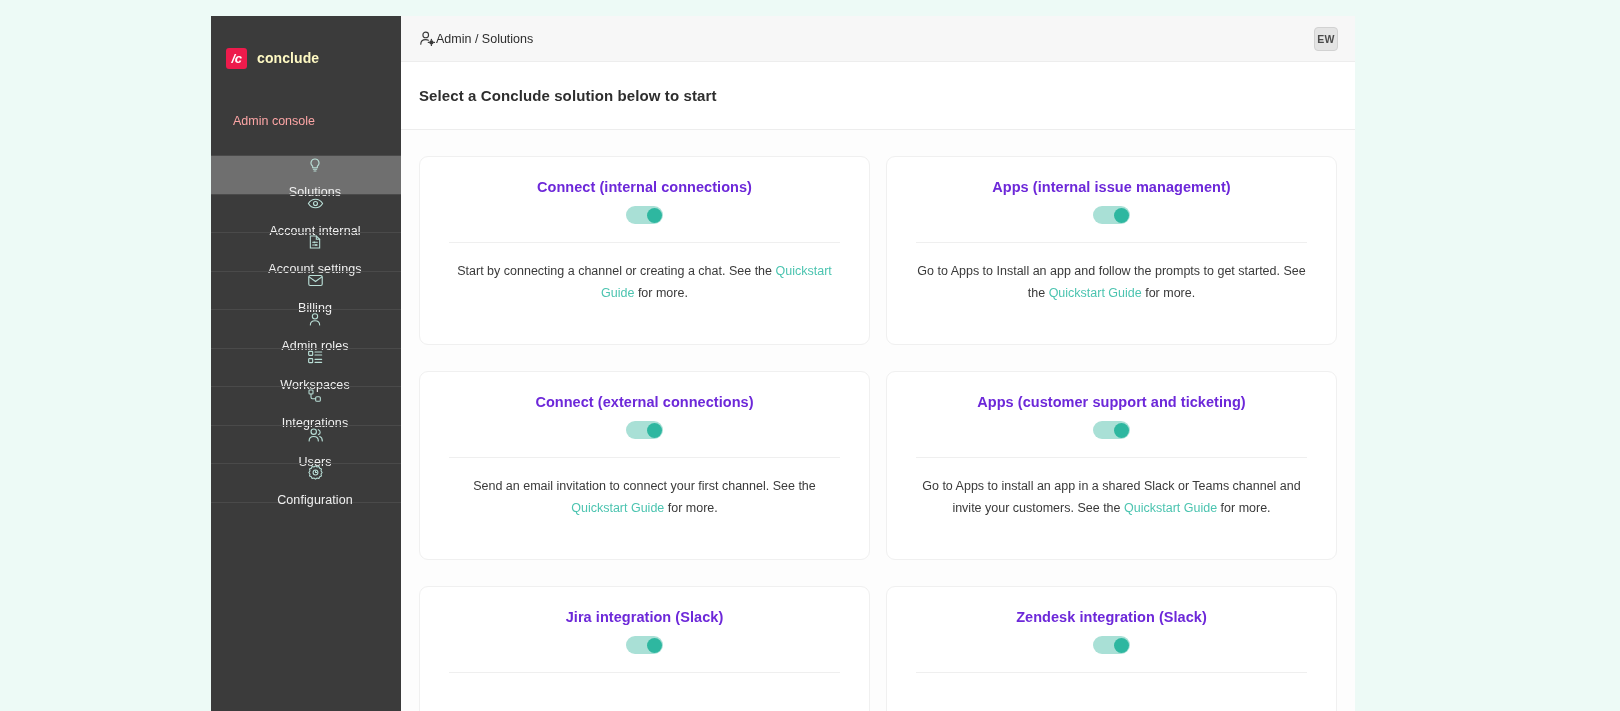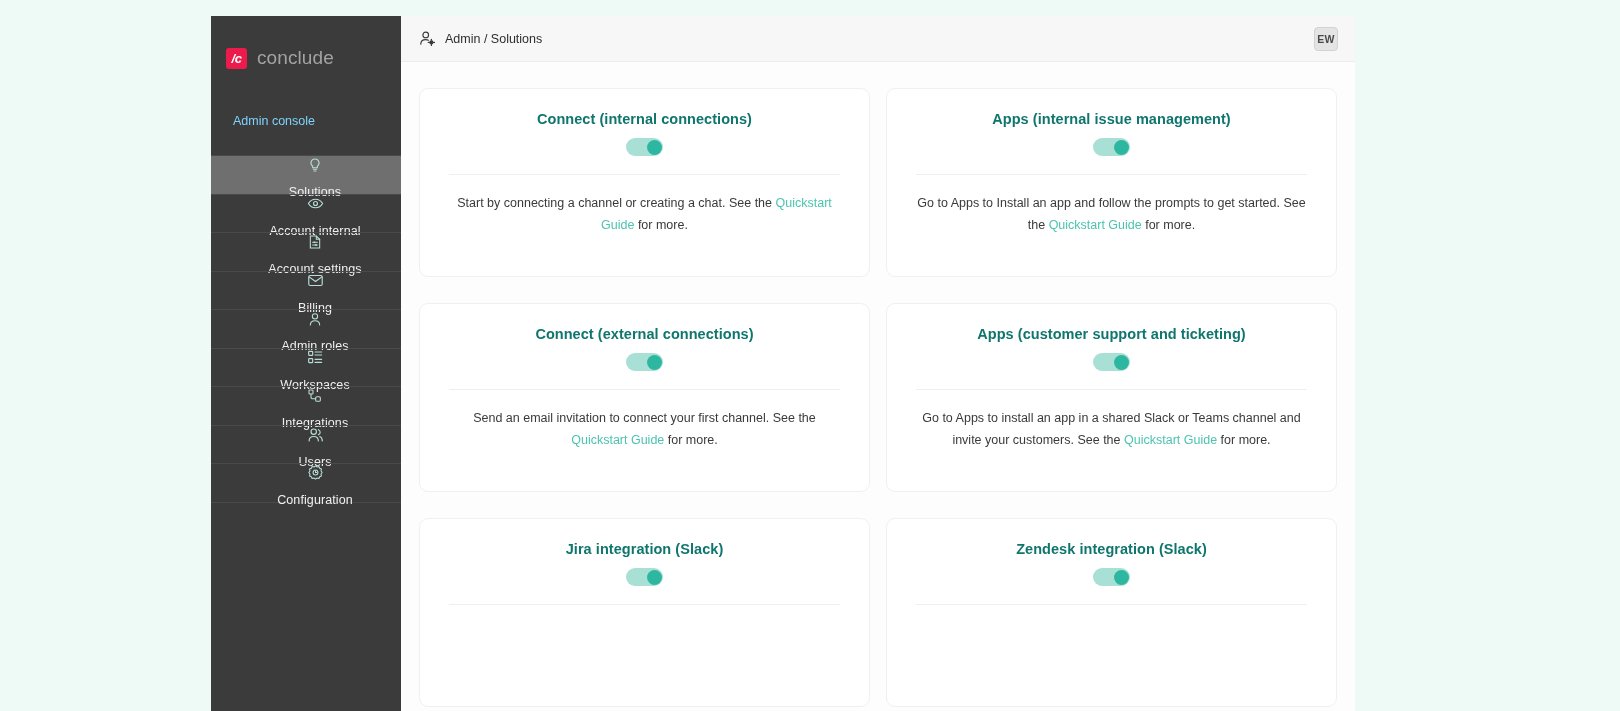--- a/index.html
+++ b/index.html
@@ -40,27 +40,27 @@
     align-items: center;
     justify-content: center;
     color: #ffffff;
     font-size: 13px;
     font-weight: bold;
     font-style: italic;
     letter-spacing: -0.5px;
     line-height: 1;
   }
   .brand-name {
-    color: #a3a3a3;
-    font-size: 19px;
-    font-weight: normal;
+    color: #fef9c3;
+    font-size: 14px;
+    font-weight: bold;
     letter-spacing: 0.1px;
   }
   .console-label {
-    color: #7dd3fc;
+    color: #fca5a5;
     font-size: 12.5px;
     padding: 36px 0 0 22px;
     height: 78px;
   }
   .nav { display: flex; flex-direction: column; }
   .nav-item {
     display: flex;
     align-items: center;
     gap: 12px;
     height: 39.5px;
@@ -96,21 +96,21 @@
   .topbar {
     height: 46px;
     flex: 0 0 46px;
     background: #f7f7f7;
     border-bottom: 1px solid #ededed;
     display: flex;
     align-items: center;
     justify-content: space-between;
     padding: 0 17px 0 18px;
   }
-  .crumb-wrap { display: flex; align-items: center; gap: 9px; }
+  .crumb-wrap { display: flex; align-items: center; }
   .crumb-text { font-size: 12.5px; color: #2e2e2e; }
   .avatar {
     width: 24px; height: 24px;
     background: #e4e4e4;
     border: 1px solid #d2d2d2;
     border-radius: 4px;
     display: flex;
     align-items: center;
     justify-content: center;
     font-size: 10.5px;
@@ -152,21 +152,21 @@
     border-radius: 9px;
     min-height: 189px;
     padding: 22px 18px 18px 18px;
     display: flex;
     flex-direction: column;
     align-items: center;
   }
   .card-title {
     font-size: 14.5px;
     font-weight: bold;
-    color: #0f766e;
+    color: #6d28d9;
     text-align: center;
     letter-spacing: 0.05px;
     margin-bottom: 11px;
   }
   .toggle {
     width: 37px; height: 18px;
     border-radius: 9px;
     background: #a9e0d6;
     position: relative;
     cursor: pointer;
@@ -331,20 +331,23 @@
             <path d="M2.5 20c0-4 3-6.5 7-6.5 1.4 0 2.7.3 3.8.9"></path>
             <circle cx="17.5" cy="17.5" r="3" fill="#3a3a3a" stroke="none"></circle>
             <path d="M17.5 13.2v1M17.5 20.8v1M13.2 17.5h1M20.8 17.5h1" stroke-width="1.8"></path>
           </svg>
         </span>
         <span class="crumb-text">Admin / Solutions</span>
       </div>
       <div class="avatar">EW</div>
     </div>
 
+    <div class="page-head">
+      <div class="page-title">Select a Conclude solution below to start</div>
+    </div>
 
     <div class="content">
       <div class="card-grid">
 
         <div class="card">
           <div class="card-title">Connect (internal connections)</div>
           <div class="toggle">
             <div class="knob"></div>
           </div>
           <div class="card-divider"></div>

